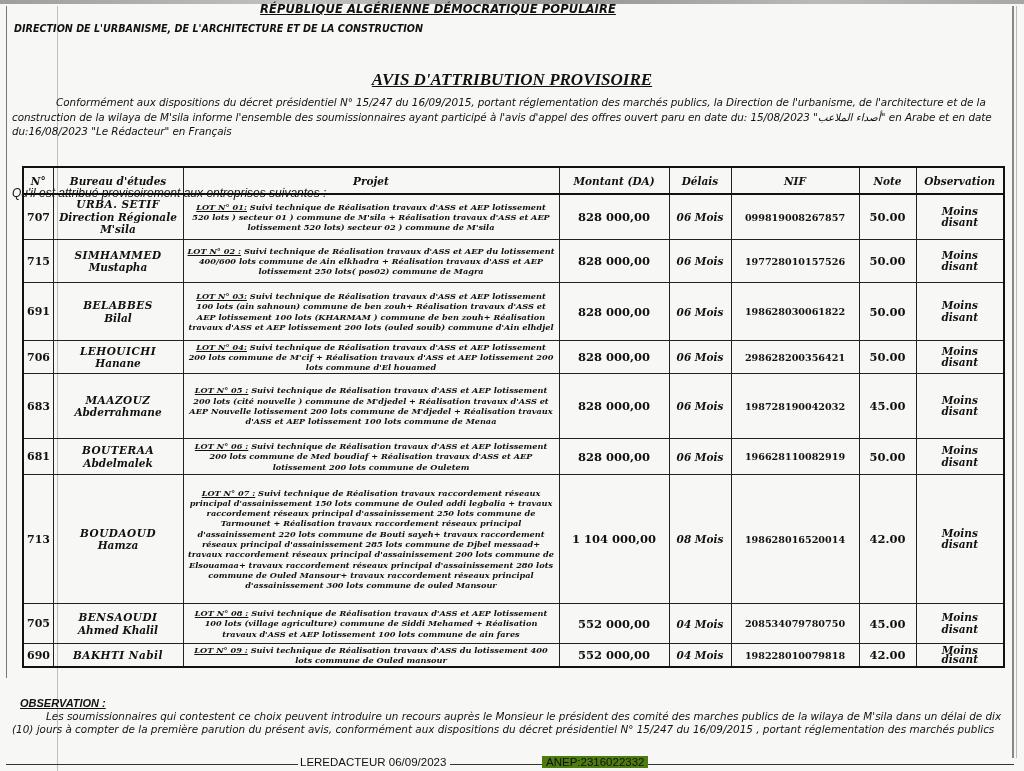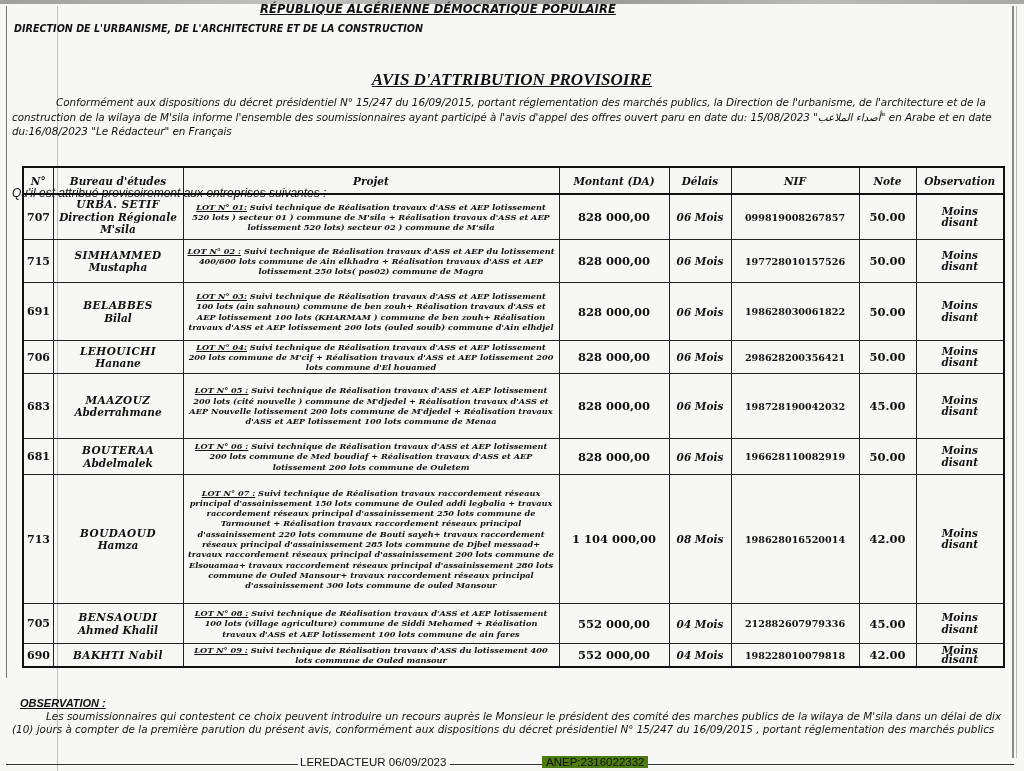--- a/index.html
+++ b/index.html
@@ -263,21 +263,21 @@
     </tr>
     <tr class="r705">
       <td class="num">705</td>
       <td class="bureau">
           <div>BENSAOUDI</div>
           <div class="sub">Ahmed Khalil</div>
         </td>
       <td class="projet"><span class="lot">LOT N° 08 :</span><span> Suivi technique de  Réalisation  travaux d'ASS  et AEP lotissement  100 lots (village agriculture) commune de  Siddi Mehamed + Réalisation  travaux d'ASS  et AEP   lotissement 100 lots commune de ain fares</span></td>
       <td class="montant">552 000,00</td>
       <td class="delais">04 Mois</td>
-      <td class="nif">212882607979336</td>
+      <td class="nif">208534079780750</td>
       <td class="note">45.00</td>
       <td class="obs">
           <div>Moins</div>
           <div>disant</div>
         </td>
     </tr>
     <tr class="r690">
       <td class="num">690</td>
       <td class="bureau">
           <div>BAKHTI Nabil</div>

